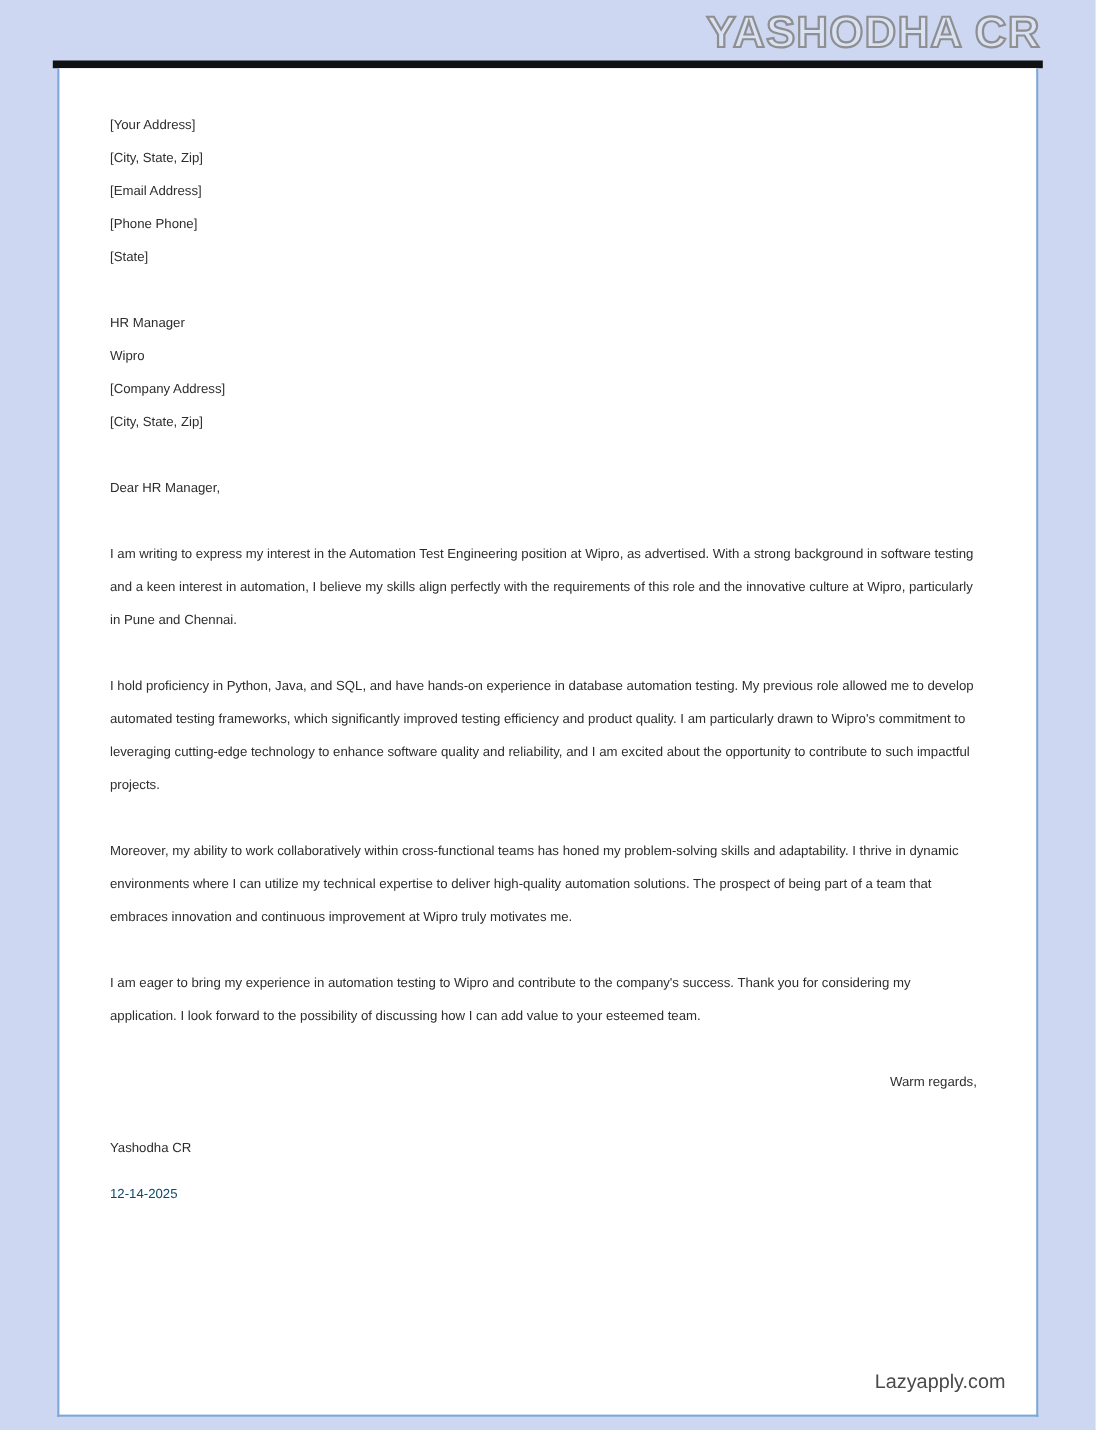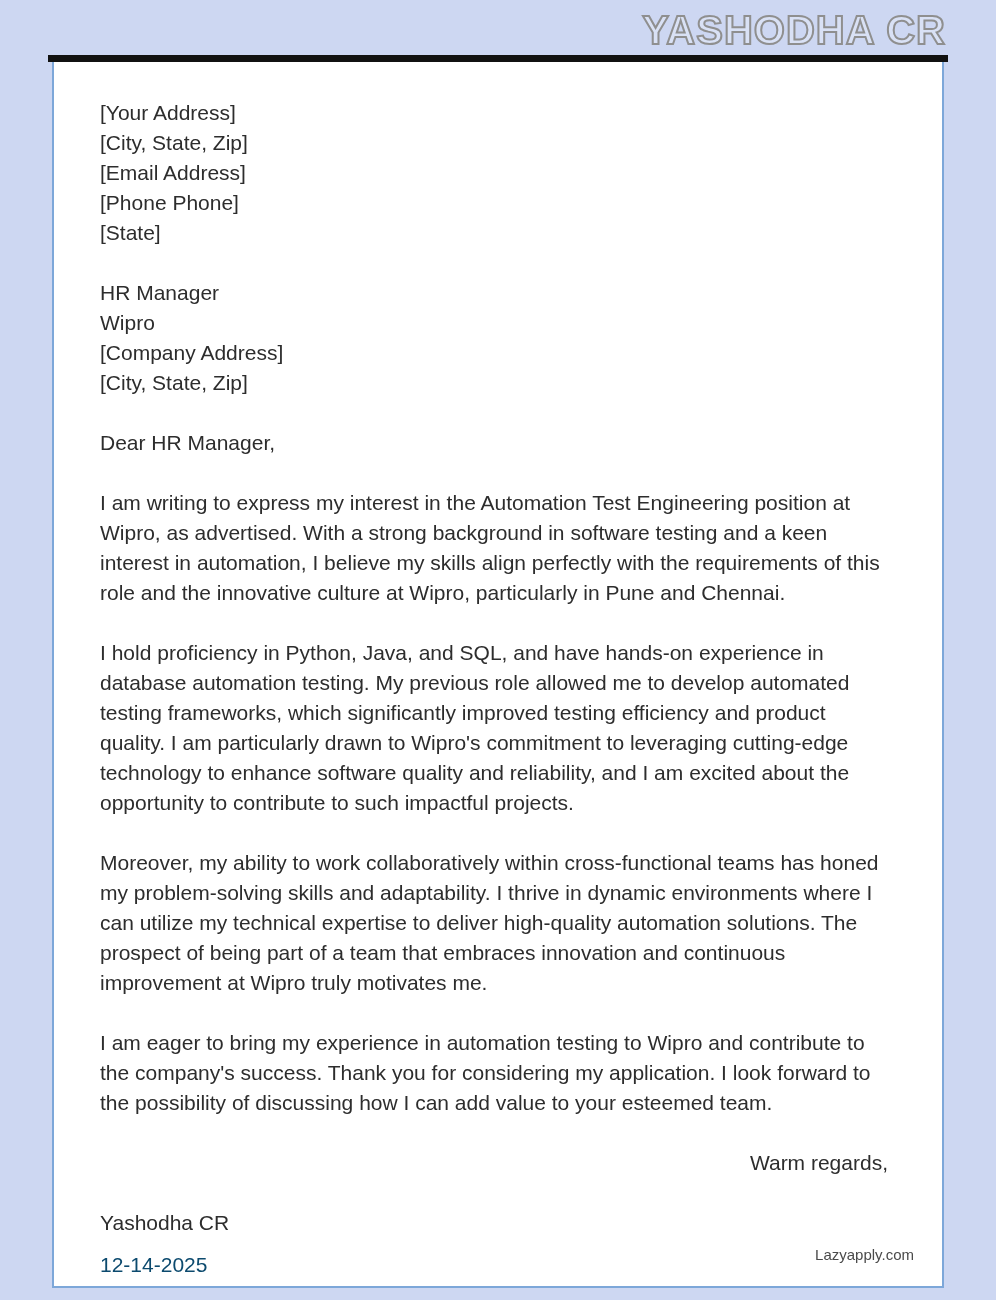--- a/index.html
+++ b/index.html
@@ -41,21 +41,21 @@
     width: 892px;
     height: 1226px;
     background: #ffffff;
     border: 2px solid #7da7d9;
     border-top: none;
     box-sizing: border-box;
   }
   .content {
     padding: 36px 54px 0 46px;
     color: #2d2d2d;
-    font-size: 21px;
+    font-size: 12px;
     line-height: 30px;
   }
   .block {
     margin: 0 0 30px 0;
   }
   .line {
     display: block;
   }
   p.para {
     margin: 0 0 30px 0;
@@ -67,21 +67,21 @@
   .signature {
     margin: 0 0 12px 0;
   }
   .letter-date {
     color: #0c4a6e;
   }
   .watermark {
     position: absolute;
     top: 1246px;
     right: 82px;
-    font-size: 15px;
+    font-size: 18px;
     color: #4a4a4a;
     z-index: 5;
   }
 </style>
 </head>
 <body>
 
 <div class="header-name">YASHODHA CR</div>
 
 <div class="top-rule"></div>

